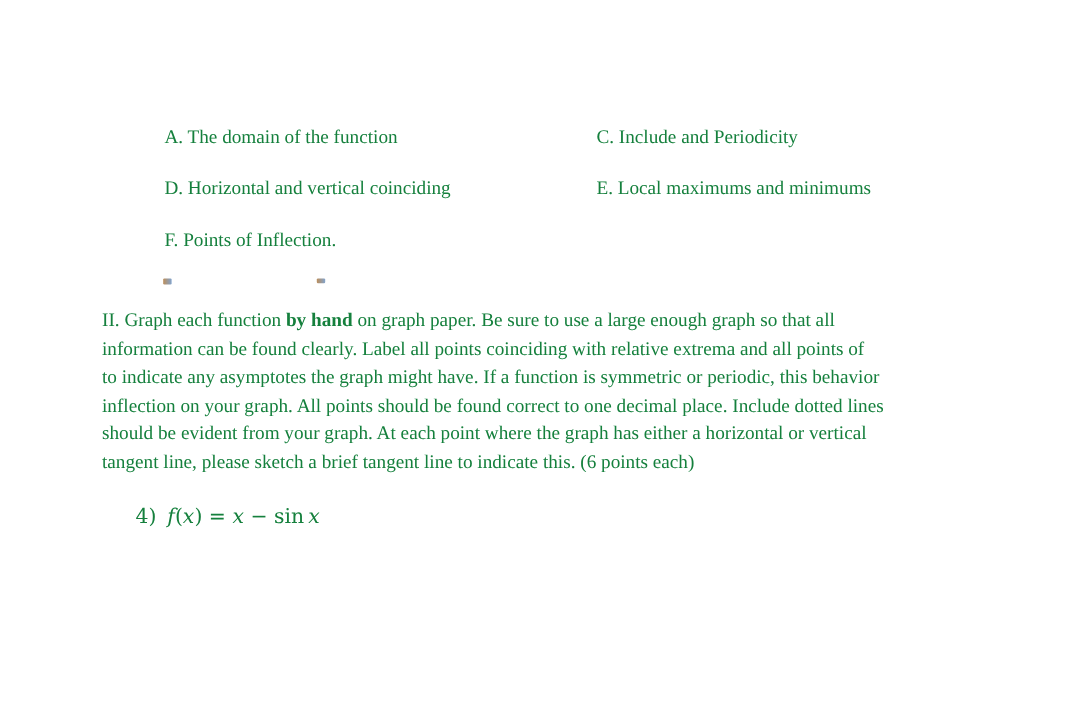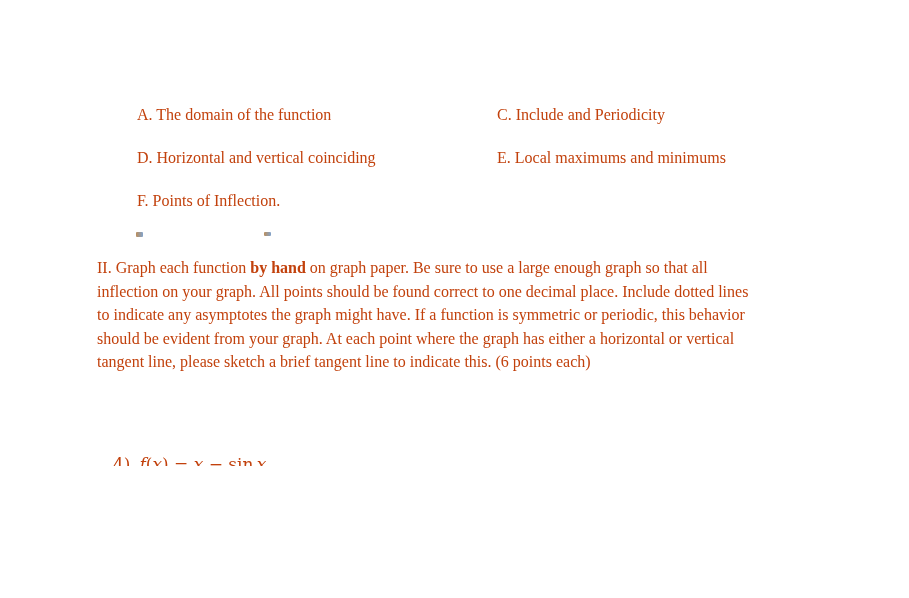--- a/index.html
+++ b/index.html
@@ -6,21 +6,21 @@
     margin: 0;
     padding: 0;
     background: #ffffff;
   }
   .doc {
     position: relative;
     width: 909px;
     height: 466px;
     background: #ffffff;
     overflow: hidden;
-    color: #c2410c;
+    color: #15803d;
     font-family: "Liberation Serif", serif;
   }
   
   .checklist {
     position: absolute;
     left: 137px;
     top: 106px;
     display: grid;
     grid-template-columns: 360px auto;
     grid-auto-rows: 43px;
@@ -29,31 +29,30 @@
     white-space: nowrap;
   }
   
   .instructions {
     position: absolute;
     left: 85px;
     top: 256px;
     font-size: 16px;
     line-height: 23.5px;
     white-space: nowrap;
-    margin-left: 12px;
   }
   
   .problem {
     position: absolute;
     left: 113px;
     font-family: "DejaVu Serif", serif;
     font-size: 17px;
     white-space: nowrap;
   }
-  .problem-4 { top: 454px; text-align: right; }
+  .problem-4 { top: 421px; text-align: right; }
   .problem-5 { top: 476px; text-decoration: underline; }
   .problem-number { margin-right: 9px; }
   
   .seg-n { font-style: normal; }
   .seg-i { font-style: italic; }
   .seg-b { font-weight: bold; }
   .seg-sup {
     font-size: 11.5px;
     position: relative;
     top: -6.5px;
@@ -77,22 +76,23 @@
   <div class="checklist">
     <div><span class="seg-n">A. The domain of the function</span></div>
     <div><span class="seg-n">C. Include and Periodicity</span></div>
     <div><span class="seg-n">D. Horizontal and vertical coinciding</span></div>
     <div><span class="seg-n">E. Local maximums and minimums</span></div>
     <div><span class="seg-n">F. Points of Inflection.</span></div>
   </div>
 
   <div class="instructions">
     <div><span class="seg-n">II. Graph each function </span><span class="seg-b">by hand</span><span class="seg-n"> on graph paper. Be sure to use a large enough graph so that all</span></div>
+    <div><span class="seg-n">information can be found clearly. Label all points coinciding with relative extrema and all points of</span></div>
+    <div><span class="seg-n">to indicate any asymptotes the graph might have. If a function is symmetric or periodic, this behavior</span></div>
     <div><span class="seg-n">inflection on your graph. All points should be found correct to one decimal place. Include dotted lines</span></div>
-    <div><span class="seg-n">to indicate any asymptotes the graph might have. If a function is symmetric or periodic, this behavior</span></div>
     <div><span class="seg-n">should be evident from your graph. At each point where the graph has either a horizontal or vertical</span></div>
     <div><span class="seg-n">tangent line, please sketch a brief tangent line to indicate this. (6 points each)</span></div>
   </div>
 
   <div class="problem problem-4">
     <span class="problem-number">4)</span><span class="problem-expr"><span class="seg-i">f</span><span class="seg-n">(</span><span class="seg-i">x</span><span class="seg-n">) = </span><span class="seg-i">x</span><span class="seg-n"> − sin </span><span class="seg-i">x</span></span>
   </div>
 
   <div class="problem problem-5">
     <span class="problem-number">5)</span><span class="problem-expr"><span class="seg-i">x</span><span class="seg-n"> = </span><span class="seg-i">t</span><span class="seg-sup">2</span><span class="seg-n"> + </span><span class="seg-i">t</span><span class="seg-n">,</span><span class="seg-gap"></span><span class="seg-i">y</span><span class="seg-n"> = </span><span class="seg-i">t</span><span class="seg-sup">2</span><span class="seg-n"> − </span><span class="seg-i">t</span></span>

